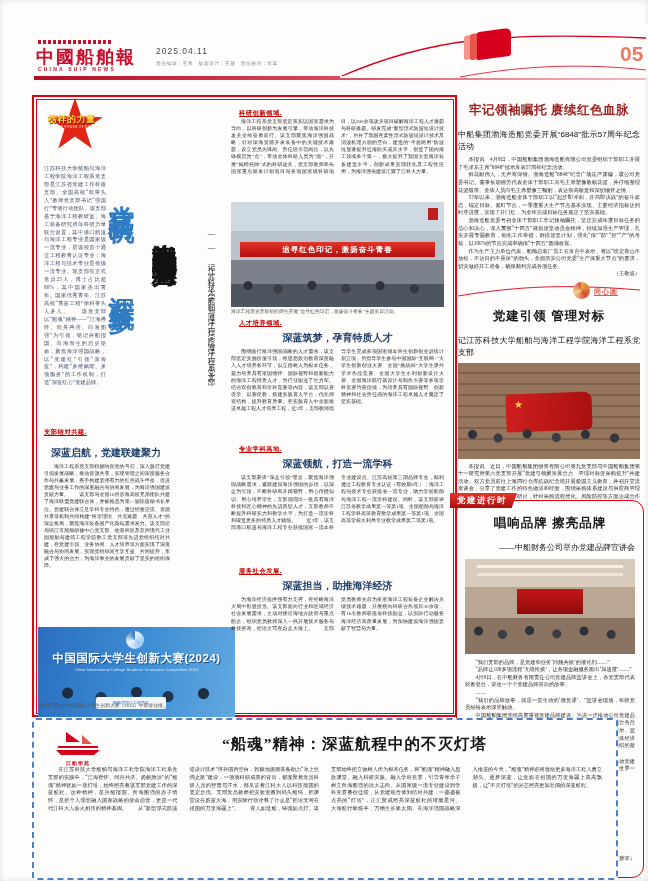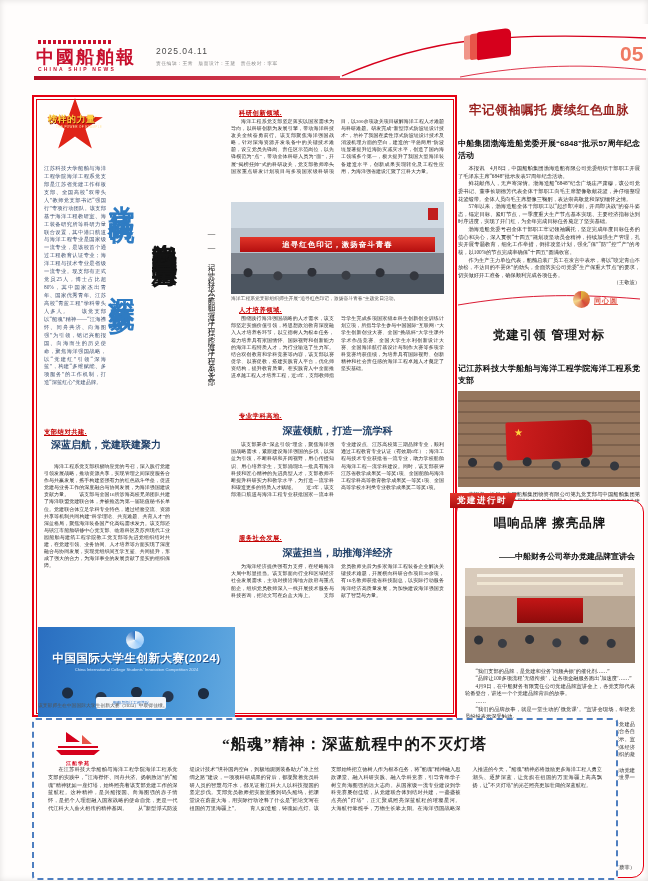--- a/index.html
+++ b/index.html
@@ -32,21 +32,21 @@
   .smallbody p,.rbody p{margin:0;text-indent:2em;}
   .vtext{writing-mode:vertical-rl;text-orientation:upright;}
   .vh-blue{font-size:26px;font-weight:bold;color:#2f7cc3;letter-spacing:4px;}
   .vh-main{font-size:25px;font-weight:bold;color:#131313;letter-spacing:1.5px;}
   .vh-sub{font-size:7.5px;color:#1a1a1a;letter-spacing:5px;}
   .byline{font-size:6.5px;font-weight:bold;color:#222;line-height:1.5;}
   .midcol{width:213px;overflow:hidden;}
   .two-col{column-count:2;column-gap:7px;}
   .caption{font-size:4.8px;color:#555;line-height:1.3;}
   
-  .photo1{height:92px;background:linear-gradient(#cfd9e2 0 28%,#b9c3cd 28% 55%,#7c828c 55% 78%,#4c5560 78% 100%);position:relative;overflow:hidden;}
+  .photo1{height:105px;background:linear-gradient(#cfd9e2 0 28%,#b9c3cd 28% 55%,#7c828c 55% 78%,#4c5560 78% 100%);position:relative;overflow:hidden;}
   .photo1 .banner{position:absolute;left:4%;right:4%;top:38%;background:linear-gradient(#e23529,#b40f0f);color:#fff;
         font-size:7.5px;font-weight:bold;text-align:center;line-height:15px;height:15px;letter-spacing:1px;}
   .seal{position:absolute;right:6px;top:6px;width:10px;height:12px;background:#c21d1d;}
   .heads{position:absolute;bottom:0;left:0;right:0;height:26px;
         background:radial-gradient(circle at 8% 18%,#2e3138 4px,transparent 5px),radial-gradient(circle at 22% 30%,#3a3d44 4px,transparent 5px),
         radial-gradient(circle at 38% 16%,#2e3138 4px,transparent 5px),radial-gradient(circle at 54% 28%,#3a3d44 4px,transparent 5px),
         radial-gradient(circle at 70% 18%,#2e3138 4px,transparent 5px),radial-gradient(circle at 86% 30%,#34373e 4px,transparent 5px);}
   .photo2{width:197px;height:90px;background:linear-gradient(100deg,#2a6ec0,#3f8fd4 55%,#63a9e0);position:relative;overflow:hidden;color:#fff;}
   .photo2 .swirl{position:absolute;left:88px;top:4px;width:18px;height:18px;border-radius:50%;
         background:conic-gradient(#fff,#9fd0ff,#fff 70%,#2a6ec0);opacity:.9;}
@@ -55,21 +55,21 @@
   .photo2 .side{position:absolute;left:2px;bottom:6px;font-size:12px;font-weight:bold;color:#fff;opacity:.85;}
   .photo2 .crowd{position:absolute;bottom:0;left:0;right:0;height:30px;
         background:radial-gradient(circle at 15% 20%,#1d2d42 5px,transparent 6px),radial-gradient(circle at 32% 35%,#24364e 5px,transparent 6px),
         radial-gradient(circle at 50% 18%,#1d2d42 5px,transparent 6px),radial-gradient(circle at 66% 32%,#24364e 5px,transparent 6px),
         radial-gradient(circle at 84% 22%,#1d2d42 5px,transparent 6px);}
   .photo2 .sign{position:absolute;left:58px;bottom:8px;width:70px;height:12px;background:#f3f6fa;border-radius:2px;
         color:#2a6ec0;font-size:4px;text-align:center;line-height:12px;}
   
   .rcol{left:458px;top:102px;width:182px;}
   .ra-title{font-size:12.5px;font-weight:bold;color:#9a2320;text-align:center;letter-spacing:.5px;}
-  .ra-sub{font-size:8px;font-weight:bold;color:#111;text-align:justify;line-height:1.45;margin-top:19px;}
+  .ra-sub{font-size:8px;font-weight:normal;color:#111;text-align:justify;line-height:1.45;margin-top:10px;}
   .rbody{font-size:5.25px;line-height:1.45;text-align:justify;color:#2c2c2c;}
   .r-byline{font-size:5.25px;text-align:right;color:#2c2c2c;}
   .rb-title{font-size:12.5px;font-weight:bold;color:#161616;text-align:center;letter-spacing:1px;}
   .photoB{width:182px;height:96px;position:relative;overflow:hidden;
         background:repeating-linear-gradient(#96765d 0 9px,#7d614c 9px 11px),repeating-linear-gradient(90deg,rgba(0,0,0,.08) 0 22px,rgba(255,255,255,.06) 22px 24px);}
   .photoB .redflag{position:absolute;left:48px;top:30px;width:86px;height:38px;background:linear-gradient(100deg,#d01f1f,#a80f0f);
         border-radius:2px 8px 6px 2px;transform:rotate(-2deg);}
   .photoB .fstar{position:absolute;left:56px;top:36px;color:#ffd23e;font-size:10px;}
   .photoB .heads{height:30px;}
   .circle-logo{width:17px;height:17px;border-radius:50%;background:conic-gradient(#e0b13a,#d6483a 40%,#f3d78a 70%,#d6483a);display:inline-block;}
@@ -120,21 +120,21 @@
 
     <div class="abs" style="left:4px;top:1px;width:62px;height:58px;z-index:5;margin-left:8px;">
       <div class="star"></div>
       <div class="abs star-txt sans" style="left:2px;top:15px;">榜样的力量</div>
       <div class="abs star-en sans" style="left:10px;top:27px;">THE POWER OF EXAMPLE</div>
     </div>
 
     <div class="abs intro" style="left:10px;top:68px;height:258px;overflow:hidden;">江苏科技大学船舶与海洋工程学院海洋工程系党支部是江苏省党建工作样板支部、全国高校“双带头人”教师党支部书记“强国行”专项行动团队。该支部基于海洋工程教研室、海工装备研究所等科研力量联合设置，其中港口航道与海洋工程专业是国家级一流专业，是该校首个通过工程教育认证专业；海洋工程与技术专业是省级一流专业。现支部有正式党员25人，博士占比超80%，其中国家杰出青年、国家优秀青年、江苏高校“青蓝工程”学科带头人多人。　　该党支部以“船魂”精神——“江海襟怀、同舟共济、向海图强”为引领，铭记兴船报国、向海而生的历史使命，聚焦海洋强国战略，以“党建红”引领“深海蓝”，构建“多维赋能、多项服务”的工作机制，打造“深蓝红心”党建品牌。</div>
 
     <div class="abs label-red sans" style="left:10px;top:331px;">支部结对共建.</div>
-    <div class="abs sec-head sans" style="left:6px;top:338px;width:132px;">深蓝启航，党建联建聚力</div>
+    <div class="abs sec-head sans" style="left:6px;top:346px;width:132px;">深蓝启航，党建联建聚力</div>
     <div class="abs smallbody" style="left:10px;top:366px;width:126px;height:240px;overflow:hidden;text-indent:2em;">海洋工程系党支部积极响应党的号召，深入践行党建引领发展战略，推动资源共享，实现管理之间深度服务合作与共赢发展，携手构建坚强有力的红色战斗堡垒，促进党建与业务工作的深度融合与协同发展，为海洋强国建设贡献力量。　　该支部与全国16所涉海高校兄弟团队共建了海洋联盟党建联合体，并被推选为第一届轮值秘书长单位。党建联合体立足学科专业特色，通过经验交流、资源共享等机制共同构建“科学理论、共克难题、共育人才”的深蓝格局，聚焦海洋装备国产化高端需求发力。该支部还与镇江市船舶研修中心党支部、临港科区及苏州现代工业园船舶与建筑工程学院教工党支部等先进党组织结对共建，在党建引领、业务协同、人才培养等方面实现了深度融合与协同发展，实现党组织间互学互鉴、共同提升，形成了强大的合力，为海洋事业的发展贡献了坚实的组织保障。</div>
 
     <div class="abs vtext" style="left:70px;top:88px;height:372px;">
       <span class="vh-blue">党建扬帆</span>
       <span class="vh-blue" style="margin-top:58px;display:inline-block;">深蓝筑梦</span>
     </div>
     <div class="abs vtext vh-main" style="left:114px;top:126px;height:378px;">为海洋强国战略贡献智慧与力量</div>
     <div class="abs vtext vh-sub" style="left:172px;top:132px;height:430px;">——记江苏科技大学船舶与海洋工程学院海洋工程系党支部</div>
     <div class="abs byline sans" style="left:148px;top:544px;width:50px;">
       <div>■ 吴秀霞</div>
@@ -157,20 +157,21 @@
       <div class="smallbody two-col" style="height:80px;overflow:hidden;text-indent:2em;">海洋工程系党支部坚定落实以国家需求为导向，以科研创新为发展引擎，带动海洋科技攻关全线奋勇前行。该支部聚焦海洋强国战略，针对深海资源开发装备中的关键技术难题，设立党员先锋岗、责任区示范岗位，以先锋模范为“点”，带动全体科研人员为“面”，开展“揭榜挂帅”式的科研攻关，党支部教师牵头国家重点研发计划项目与多项国家级科研项目，以300余项攻关项目破解海洋工程人才难题与科研难题。研发完成“新型浮式防波堤设计技术”，填补了我国在柔性浮式防波堤设计技术及消波机理方面的空白，建造的“平急两用”防波堤显著提升近海防灾减灾水平，创造了国内海工领域多个第一，极大提升了我国大型海洋装备建造水平，创新成果实现转化及工程性应用，为海洋强省建设汇聚了江科大力量。</div>
 
       <div class="photo1" style="margin-top:4px;">
         <div class="seal"></div>
         <div class="banner sans">追寻红色印记，激扬奋斗青春</div>
         <div class="heads"></div>
       </div>
       <div class="caption" style="margin:2px 0 4px;">海洋工程系党支部组织师生开展“追寻红色印记，激扬奋斗青春”主题党日活动。</div>
 
       <div class="label-red sans" style="margin-left:8px;">人才培养领域.</div>
+      <div class="sec-head sans">深蓝筑梦，孕育特质人才</div>
       <div class="smallbody two-col" style="height:92px;overflow:hidden;text-indent:2em;">围绕践行海洋强国战略的人才需求，该支部坚定实施价值引领，将思想政治教育深度融入人才培养各环节，以立德树人为根本任务，着力培养具有家国情怀、国际视野和创新能力的海洋工程特质人才，为行业输送了生力军。　　结合双创教育和学科竞赛等内容，该支部以赛促学、以赛促教，搭建实践育人平台，优化师资结构，提升教育质量。在实践育人中全面推进卓越工程人才培养工程，近3年，支部教师指导学生完成多项国家级本科生创新创业训练计划立项，所指导学生参与中国国际“互联网+”大学生创新创业大赛、全国“挑战杯”大学生课外学术作品竞赛、全国大学生水利创新设计大赛、全国海洋航行器设计与制作大赛等多项学科竞赛均获佳绩，为培养具有国际视野、创新精神和社会责任感的海洋工程卓越人才奠定了坚实基础。</div>
 
       <div class="label-red sans" style="margin:5px 0 0 8px;">专业学科高地.</div>
       <div class="sec-head sans">深蓝领航，打造一流学科</div>
       <div class="smallbody two-col" style="height:88px;overflow:hidden;text-indent:2em;">该支部秉承“深蓝引领”理念，聚焦海洋强国战略需求，紧跟建设海洋强国的步伐，以深蓝为引领，不断科研和开阔视野，用心传授知识、用心培养学生，支部涌现出一批具有海洋科技和匠心精神的先进典型人才，支部教师不断提升科研实力和教学水平，为打造一流学科和锻造更多的特质人才赋能。　　近3年，该支部港口航道与海洋工程专业获批国家一流本科专业建设点、江苏高校第三期品牌专业，顺利通过工程教育专业认证（有效期6年）；海洋工程与技术专业获批省一流专业，助力学校船舶与海洋工程一流学科建设。同时，该支部获评江苏省教学成果奖一等奖1项、全国船舶与海洋工程学科高等教育教学成果奖一等奖1项、全国高等学校水利类专业教学成果奖二等奖1项。</div>
 
       <div class="label-red sans" style="margin:5px 0 0 8px;">服务社会发展.</div>
       <div class="sec-head sans">深蓝担当，助推海洋经济</div>
       <div class="smallbody two-col" style="height:82px;overflow:hidden;text-indent:2em;">为海洋经济提供强有力支撑，在经略海洋大局中彰显担当。该支部面向行业和区域经济社会发展需求，主动对接沿海地方政府与重点船企，组织党员教师深入一线开展技术服务与科技咨询，把论文写在蔚蓝大海上。　　支部党员教师先后为多家海洋工程装备企业解决关键技术难题，开展横向科研合作项目30余项，有16名教师获批省科技副总，以实际行动服务海洋经济高质量发展，为加快建设海洋强国贡献了智慧与力量。</div>
     </div>
@@ -189,21 +190,21 @@
     <div class="r-byline">（王敬波）</div>
 
     <div style="margin-top:5px;position:relative;">
       <svg width="182" height="16">
         <path class="arcline" d="M0,14 C60,4 110,2 182,8" style="stroke-width:.9"></path>
       </svg>
       <div class="abs" style="right:22px;top:-2px;white-space:nowrap;">
         <span class="circle-logo" style="vertical-align:middle;"></span>
         <span class="tx-logo sans">同心圆</span>
       </div>
-      <div class="rb-title sans" style="margin-top:16px;">党建引领 管理对标</div>
+      <div class="rb-title sans" style="margin-top:6px;">党建引领 管理对标</div>
       <div class="ra-sub sans">记江苏科技大学船舶与海洋工程学院海洋工程系党支部</div>
       <div class="photoB" style="margin-top:4px;">
         <div class="redflag"></div>
         <div class="fstar">★</div>
         <div class="heads" style="position:absolute;bottom:0;left:0;right:0;"></div>
       </div>
       <div class="rbody" style="margin-top:4px;">
         <p>本报讯　近日，中国船舶集团物资有限公司第九党支部与中国船舶集团第十一研究所第六党支部开展“党建引领聚发展合力　管理对标促采购提升”共建活动。双方党员前往上海四行仓库抗战纪念馆开展爱国主义教育，并召开交流座谈会，分享了党建工作的特色做法和经验，围绕采购体系建设与供应商管理等业务核心内容开展对标研讨，针对采购流程优化、风险防控等方面达成合作共识。</p>
       </div>
       <div class="r-byline">（江琴）</div>

